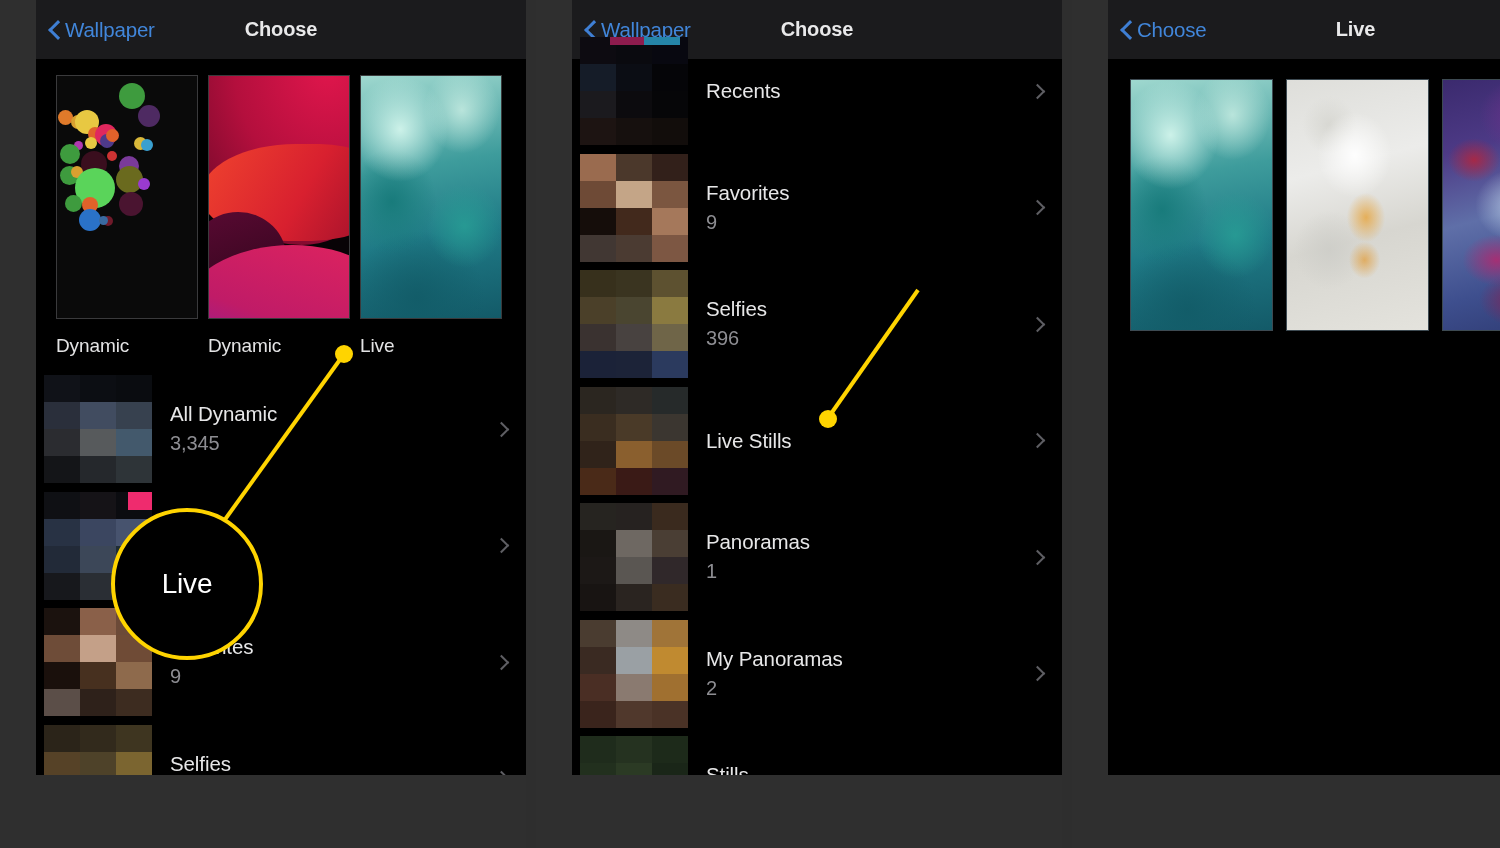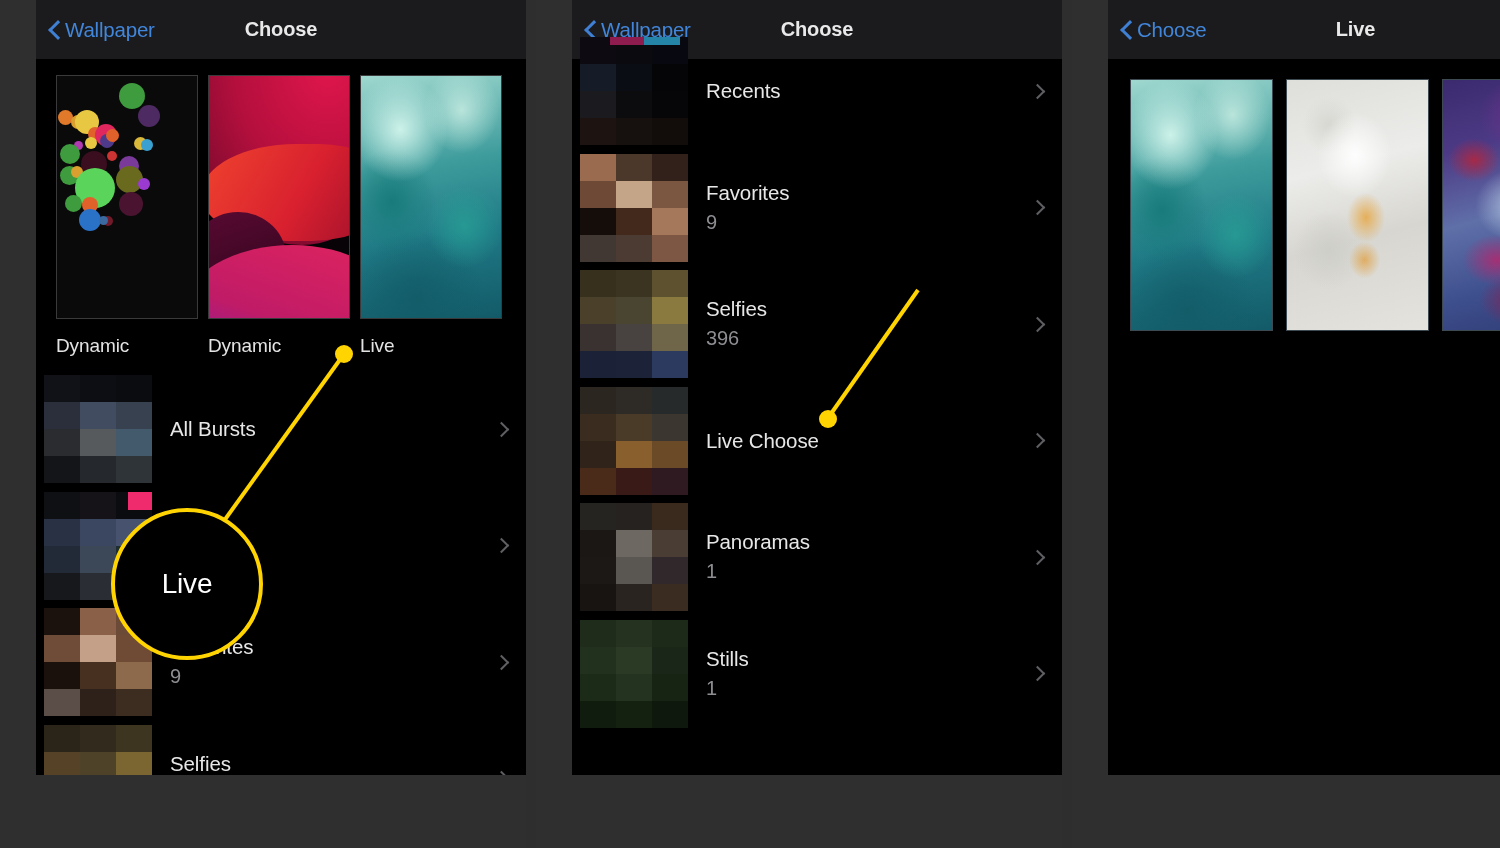--- a/index.html
+++ b/index.html
@@ -342,21 +342,22 @@
           <span class="px" style="left:36px;top:27px;width:36px;height:27px;background:#414c60;"></span>
           <span class="px" style="left:72px;top:27px;width:36px;height:27px;background:#37414f;"></span>
           <span class="px" style="left:0;top:54px;width:36px;height:27px;background:#2b2c30;"></span>
           <span class="px" style="left:36px;top:54px;width:36px;height:27px;background:#575a5c;"></span>
           <span class="px" style="left:72px;top:54px;width:36px;height:27px;background:#43596c;"></span>
           <span class="px" style="left:0;top:81px;width:36px;height:27px;background:#141518;"></span>
           <span class="px" style="left:36px;top:81px;width:36px;height:27px;background:#25282c;"></span>
           <span class="px" style="left:72px;top:81px;width:36px;height:27px;background:#2e3438;"></span>
         </div>
         <div class="album-text">
-          <div class="album-name">All Bursts</div>
+          <div class="album-name">All Dynamic</div>
+          <div class="album-count">3,345</div>
         </div>
         <span class="chev-right"></span>
       </div>
 
       <div class="album-row">
         <div class="album-thumb">
           <span class="px" style="left:0;top:0;width:36px;height:27px;background:#0f1014;"></span>
           <span class="px" style="left:36px;top:0;width:36px;height:27px;background:#151317;"></span>
           <span class="px" style="left:72px;top:0;width:36px;height:27px;background:#0b0c10;"></span>
           <span class="px" style="left:0;top:27px;width:36px;height:27px;background:#283244;"></span>
@@ -525,21 +526,21 @@
           <span class="px" style="left:36px;top:27px;width:36px;height:27px;background:#4a3a28;"></span>
           <span class="px" style="left:72px;top:27px;width:36px;height:27px;background:#3b3630;"></span>
           <span class="px" style="left:0;top:54px;width:36px;height:27px;background:#30231a;"></span>
           <span class="px" style="left:36px;top:54px;width:36px;height:27px;background:#8a5f2e;"></span>
           <span class="px" style="left:72px;top:54px;width:36px;height:27px;background:#6b4a28;"></span>
           <span class="px" style="left:0;top:81px;width:36px;height:27px;background:#4a2a18;"></span>
           <span class="px" style="left:36px;top:81px;width:36px;height:27px;background:#3a1a16;"></span>
           <span class="px" style="left:72px;top:81px;width:36px;height:27px;background:#301a22;"></span>
         </div>
         <div class="album-text">
-          <div class="album-name">Live Choose</div>
+          <div class="album-name">Live Stills</div>
         </div>
         <span class="chev-right"></span>
       </div>
 
       <div class="album-row">
         <div class="album-thumb">
           <span class="px" style="left:0;top:0;width:36px;height:27px;background:#262420;"></span>
           <span class="px" style="left:36px;top:0;width:36px;height:27px;background:#262220;"></span>
           <span class="px" style="left:72px;top:0;width:36px;height:27px;background:#3a2a1e;"></span>
           <span class="px" style="left:0;top:27px;width:36px;height:27px;background:#1a1714;"></span>
@@ -552,20 +553,41 @@
           <span class="px" style="left:36px;top:81px;width:36px;height:27px;background:#2a2420;"></span>
           <span class="px" style="left:72px;top:81px;width:36px;height:27px;background:#3a2c20;"></span>
         </div>
         <div class="album-text">
           <div class="album-name">Panoramas</div>
           <div class="album-count">1</div>
         </div>
         <span class="chev-right"></span>
       </div>
 
+      <div class="album-row">
+        <div class="album-thumb">
+          <span class="px" style="left:0;top:0;width:36px;height:27px;background:#4a3c30;"></span>
+          <span class="px" style="left:36px;top:0;width:36px;height:27px;background:#8e8a86;"></span>
+          <span class="px" style="left:72px;top:0;width:36px;height:27px;background:#a07438;"></span>
+          <span class="px" style="left:0;top:27px;width:36px;height:27px;background:#3a2a22;"></span>
+          <span class="px" style="left:36px;top:27px;width:36px;height:27px;background:#9aa0a4;"></span>
+          <span class="px" style="left:72px;top:27px;width:36px;height:27px;background:#c08a30;"></span>
+          <span class="px" style="left:0;top:54px;width:36px;height:27px;background:#4a2e24;"></span>
+          <span class="px" style="left:36px;top:54px;width:36px;height:27px;background:#8a7a70;"></span>
+          <span class="px" style="left:72px;top:54px;width:36px;height:27px;background:#a07030;"></span>
+          <span class="px" style="left:0;top:81px;width:36px;height:27px;background:#3a241c;"></span>
+          <span class="px" style="left:36px;top:81px;width:36px;height:27px;background:#50382c;"></span>
+          <span class="px" style="left:72px;top:81px;width:36px;height:27px;background:#4a3226;"></span>
+        </div>
+        <div class="album-text">
+          <div class="album-name">My Panoramas</div>
+          <div class="album-count">2</div>
+        </div>
+        <span class="chev-right"></span>
+      </div>
 
       <div class="album-row">
         <div class="album-thumb">
           <span class="px" style="left:0;top:0;width:36px;height:27px;background:#1f2c1c;"></span>
           <span class="px" style="left:36px;top:0;width:36px;height:27px;background:#253220;"></span>
           <span class="px" style="left:72px;top:0;width:36px;height:27px;background:#1d2a1a;"></span>
           <span class="px" style="left:0;top:27px;width:36px;height:27px;background:#22301e;"></span>
           <span class="px" style="left:36px;top:27px;width:36px;height:27px;background:#2b3a24;"></span>
           <span class="px" style="left:72px;top:27px;width:36px;height:27px;background:#1a2618;"></span>
           <span class="px" style="left:0;top:54px;width:36px;height:27px;background:#1c2a18;"></span>

